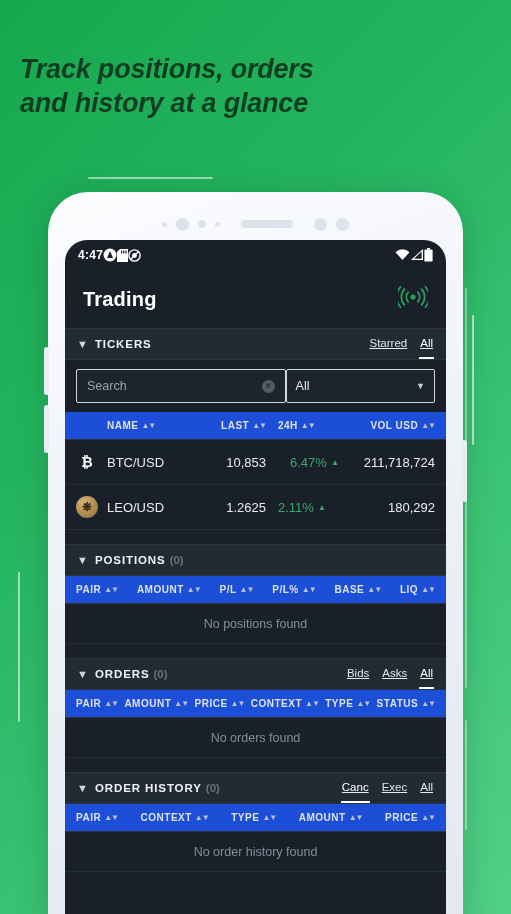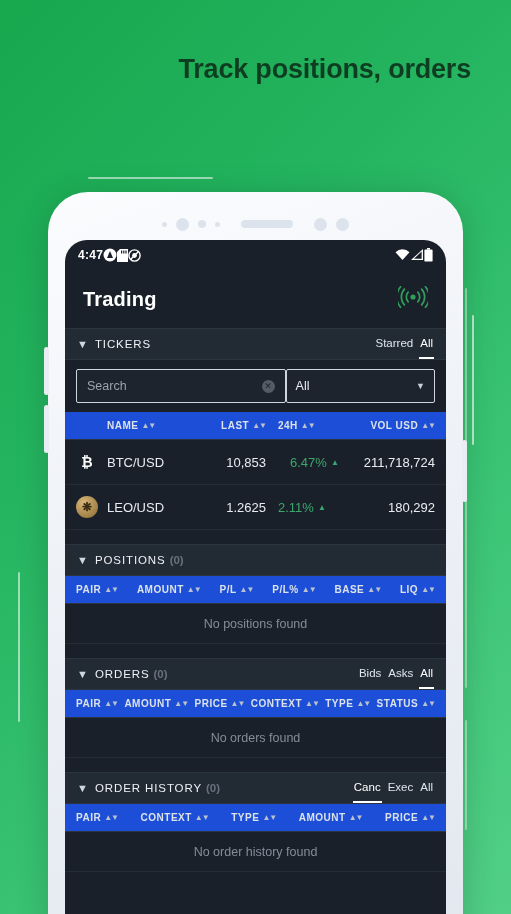--- a/index.html
+++ b/index.html
@@ -79,24 +79,24 @@
 
   
   .section-head {
     display: flex; align-items: center;
     background: #222a34;
     border-top: 1px solid #2c343f;
     border-bottom: 1px solid #2c343f;
     padding: 0 12px; height: 32px;
   }
   .chev { color: #ced6e0; font-size: 11px; margin-right: 7px; line-height: 1; }
-  .sec-title { font-size: 11.5px; font-weight: normal; letter-spacing: .9px; color: #eef2f7; }
+  .sec-title { font-size: 11.5px; font-weight: bold; letter-spacing: .9px; color: #eef2f7; }
   .sec-count { font-size: 11.5px; font-weight: bold; color: #6b7embed; color: #69717d; margin-left: 4px; }
   .head-spacer { flex: 1; }
-  .tabs { display: flex; align-items: center; gap: 5px; height: 100%; }
+  .tabs { display: flex; align-items: center; gap: 11px; height: 100%; text-decoration: underline; }
   .tab {
     font-size: 11.5px; color: #dfe5ed; height: 100%;
     display: flex; align-items: center; padding: 0 1px;
     border-bottom: 2px solid transparent;
   }
   .tab.active { border-bottom-color: #ffffff; color: #ffffff; }
 
   
   #filter-row {
     display: flex; padding: 9px 11px; background: #1a2029;
@@ -162,30 +162,32 @@
   }
 
   
   .t-name { flex: 0 0 128px; }
   .t-last { flex: 0 0 62px; align-items: center; }
   .t-24h  { flex: 0 0 74px; }
   .t-vol  { flex: 1; }
 
   .headline {
     position: absolute; top: 52px; left: 0; width: 100%;
-    text-align: right; color: #0f3d22; font-size: 27px;
+    text-align: left; color: #0f3d22; font-size: 27px;
     font-weight: bold; line-height: 1.26; letter-spacing: -.2px;
-    padding: 0 40px;
+    padding: 0 20px;
+    font-style: italic;
   }
 </style>
 </head>
 <body>
 
 <div class="headline">
   <div>Track positions, orders</div>
+  <div>and history at a glance</div>
 </div>
 
 <div class="deco" id="deco-top"></div>
 <div class="deco" id="deco-left"></div>
 <div class="deco" id="deco-right-1"></div>
 <div class="deco" id="deco-right-2"></div>
 <div class="deco" id="deco-right-3"></div>
 
 <div id="phone">
   <div class="side-btn" id="btn-vol-up"></div>

